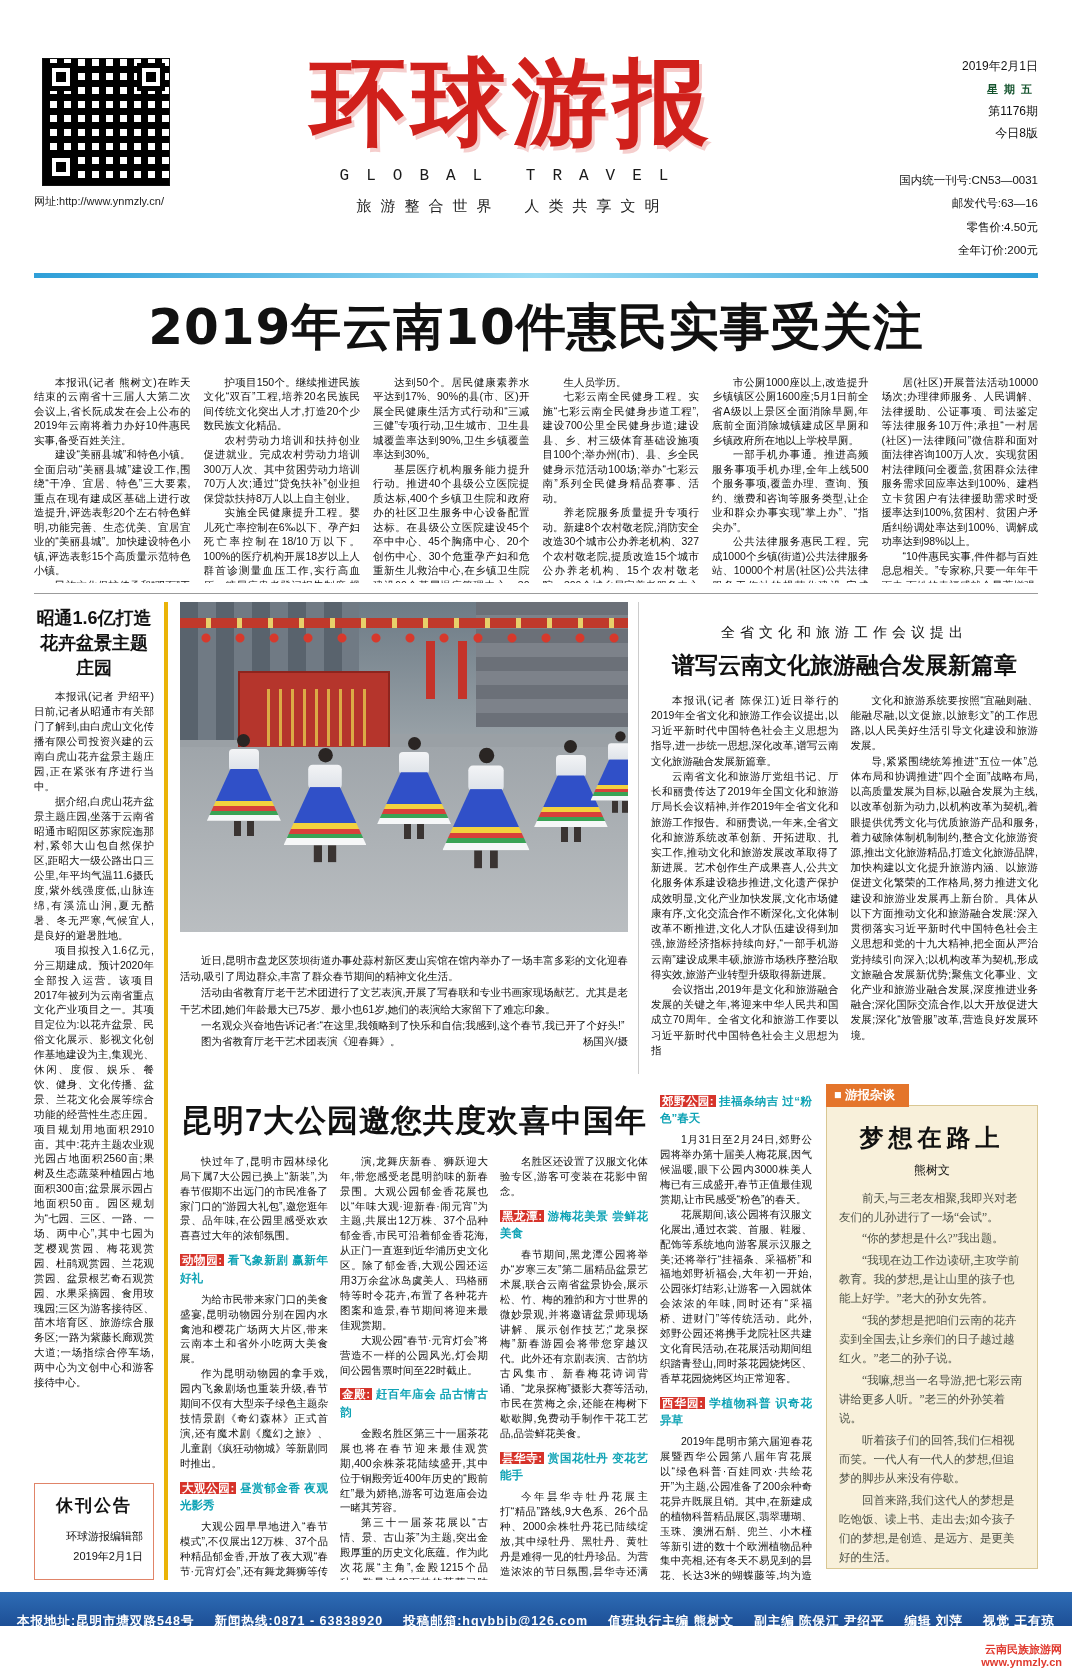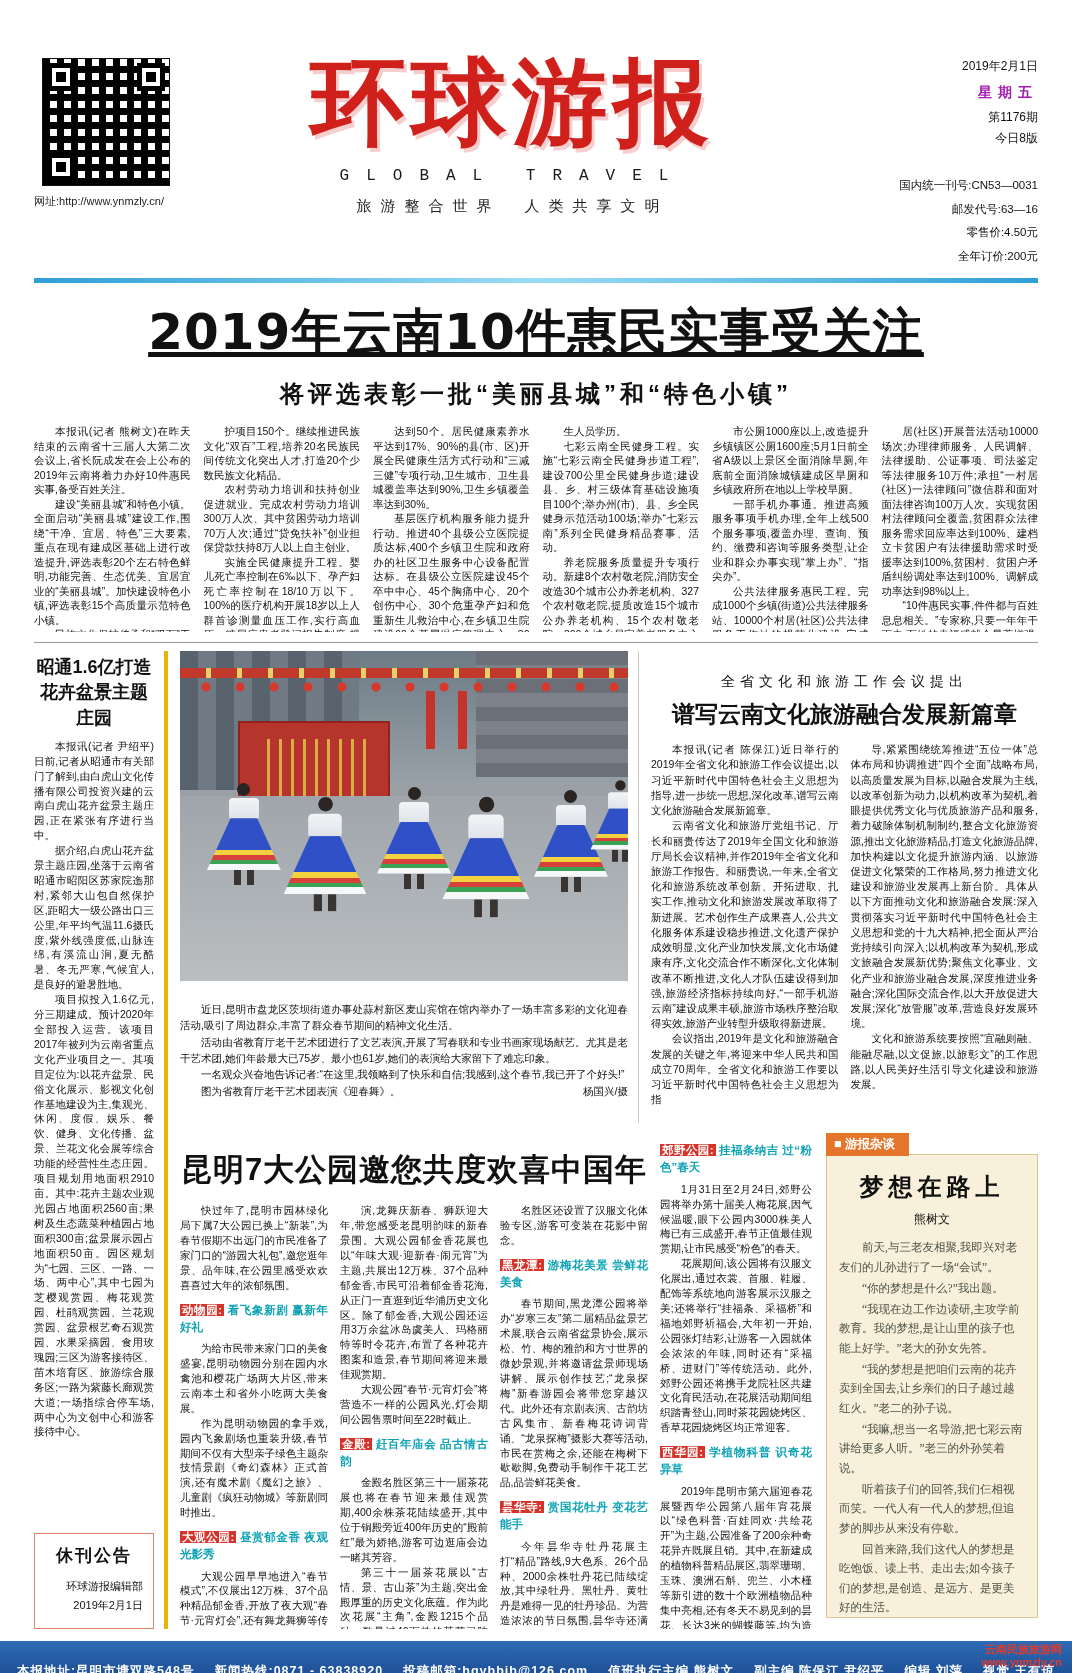--- a/index.html
+++ b/index.html
@@ -20,28 +20,28 @@
   .f1{left:4px;top:4px;} .f2{right:4px;top:4px;} .f3{left:4px;bottom:4px;}
   .qr-url{font-size:11px;color:#222;}
   .mast-center{flex:1;text-align:center;}
   .paper-title{font-size:95px;line-height:1.02;font-weight:900;color:#d0201b;
       font-family:"DejaVu Serif",serif;letter-spacing:6px;
       text-shadow:3px 4px 0 rgba(208,32,27,.22);}
   .paper-title-en{margin-top:16px;font-size:16px;letter-spacing:17px;color:#1a1a1a;
       font-family:Liberation Mono, monospace;}
   .slogan{margin-top:12px;font-size:15px;letter-spacing:9px;color:#222;}
   .mast-right{width:205px;text-align:right;font-size:12px;line-height:1.8;padding-top:2px;}
-  .weekday{color:#a21caf;font-weight:bold;font-size:14px;letter-spacing:6px;margin:2px 0;}
+  .weekday{color:#14532d;font-weight:bold;font-size:11px;letter-spacing:6px;margin:2px 0;}
   .mast-group2{margin-top:24px;font-size:11.5px;line-height:2.05;}
 
   .blue-rule{height:5px;margin-top:10px;background:linear-gradient(90deg,#2f9fd8,#9bdcf4,#2f9fd8);}
 
   
   .lead-head{margin-top:16px;font-size:50px;font-weight:900;text-align:center;letter-spacing:1px;
-      font-family:"DejaVu Sans",sans-serif;text-decoration:underline;}
+      font-family:"DejaVu Sans",sans-serif;}
   .lead-sub{margin-top:12px;text-align:center;font-size:24px;font-weight:800;letter-spacing:4px;}
   .lead-body{margin-top:14px;height:208px;display:flex;gap:13px;overflow:hidden;}
   .lead-col{flex:1;overflow:hidden;font-size:10.5px;line-height:1.38;text-align:justify;}
   .mid-rule{height:1px;background:#9b9b9b;margin-top:10px;}
 
   
   .middle-wrap{display:flex;margin-top:8px;height:978px;}
   .left-rail{width:172px;padding-right:10px;border-right:4px solid #eab308;display:flex;flex-direction:column;}
   .zh-title{font-size:18px;font-weight:900;text-align:center;line-height:1.4;margin:4px 0 8px;}
   .zh-body{flex:1;overflow:hidden;font-size:10.5px;line-height:1.42;text-align:justify;}
@@ -150,21 +150,20 @@
           <div>邮发代号:63—16</div>
           <div>零售价:4.50元</div>
           <div>全年订价:200元</div>
         </div>
       </div>
     </div>
 
     <div class="blue-rule"></div>
 
     <div class="lead-head">2019年云南10件惠民实事受关注</div>
-    <div class="lead-sub">将评选表彰一批“美丽县城”和“特色小镇”</div>
     <div class="lead-body">
         <div class="lead-col">
           <p class="news-paragraph">本报讯(记者 熊树文)在昨天结束的云南省十三届人大第二次会议上,省长阮成发在会上公布的2019年云南将着力办好10件惠民实事,备受百姓关注。</p>
           <p class="news-paragraph">建设“美丽县城”和特色小镇。全面启动“美丽县城”建设工作,围绕“干净、宜居、特色”三大要素,重点在现有建成区基础上进行改造提升,评选表彰20个左右特色鲜明,功能完善、生态优美、宜居宜业的“美丽县城”。加快建设特色小镇,评选表彰15个高质量示范特色小镇。</p>
           <p class="news-paragraph">民族文化保护传承和“双百”工程。实施少数民族传统文化抢救保</p>
         </div>
         <div class="lead-col">
           <p class="news-paragraph">护项目150个。继续推进民族文化“双百”工程,培养20名民族民间传统文化突出人才,打造20个少数民族文化精品。</p>
           <p class="news-paragraph">农村劳动力培训和扶持创业促进就业。完成农村劳动力培训300万人次、其中贫困劳动力培训70万人次;通过“贷免扶补”创业担保贷款扶持8万人以上自主创业。</p>
           <p class="news-paragraph">实施全民健康提升工程。婴儿死亡率控制在6‰以下、孕产妇死亡率控制在18/10万以下。100%的医疗机构开展18岁以上人群首诊测量血压工作,实行高血压、糖尿病患者登记报告制度,规范管理率达70%;慢性病综合防控示范区建设</p>
@@ -277,22 +276,22 @@
           <div class="culture">
             <div class="culture-kicker">全省文化和旅游工作会议提出</div>
             <div class="culture-title">谱写云南文化旅游融合发展新篇章</div>
             <div class="culture-cols">
               <div class="culture-col">
                   <p class="news-paragraph">本报讯(记者 陈保江)近日举行的2019年全省文化和旅游工作会议提出,以习近平新时代中国特色社会主义思想为指导,进一步统一思想,深化改革,谱写云南文化旅游融合发展新篇章。</p>
                   <p class="news-paragraph">云南省文化和旅游厅党组书记、厅长和丽贵传达了2019年全国文化和旅游厅局长会议精神,并作2019年全省文化和旅游工作报告。和丽贵说,一年来,全省文化和旅游系统改革创新、开拓进取、扎实工作,推动文化和旅游发展改革取得了新进展。艺术创作生产成果喜人,公共文化服务体系建设稳步推进,文化遗产保护成效明显,文化产业加快发展,文化市场健康有序,文化交流合作不断深化,文化体制改革不断推进,文化人才队伍建设得到加强,旅游经济指标持续向好,“一部手机游云南”建设成果丰硕,旅游市场秩序整治取得实效,旅游产业转型升级取得新进展。</p>
                   <p class="news-paragraph">会议指出,2019年是文化和旅游融合发展的关键之年,将迎来中华人民共和国成立70周年。全省文化和旅游工作要以习近平新时代中国特色社会主义思想为指</p>
                 </div>
               <div class="culture-col">
+                  <p class="news-paragraph">文化和旅游系统要按照“宜融则融、能融尽融,以文促旅,以旅彰文”的工作思路,以人民美好生活引导文化建设和旅游发展。</p>
                   <p class="news-paragraph">导,紧紧围绕统筹推进“五位一体”总体布局和协调推进“四个全面”战略布局,以高质量发展为目标,以融合发展为主线,以改革创新为动力,以机构改革为契机,着眼提供优秀文化与优质旅游产品和服务,着力破除体制机制制约,整合文化旅游资源,推出文化旅游精品,打造文化旅游品牌,加快构建以文化提升旅游内涵、以旅游促进文化繁荣的工作格局,努力推进文化建设和旅游业发展再上新台阶。具体从以下方面推动文化和旅游融合发展:深入贯彻落实习近平新时代中国特色社会主义思想和党的十九大精神,把全面从严治党持续引向深入;以机构改革为契机,形成文旅融合发展新优势;聚焦文化事业、文化产业和旅游业融合发展,深度推进业务融合;深化国际交流合作,以大开放促进大发展;深化“放管服”改革,营造良好发展环境。</p>
-                  <p class="news-paragraph">文化和旅游系统要按照“宜融则融、能融尽融,以文促旅,以旅彰文”的工作思路,以人民美好生活引导文化建设和旅游发展。</p>
                 </div>
             </div>
           </div>
         </div>
 
         <div class="bottom-row">
 
           <div class="parks-left">
             <div class="parks-head">昆明7大公园邀您共度欢喜中国年</div>
             <div class="parks-cols">

